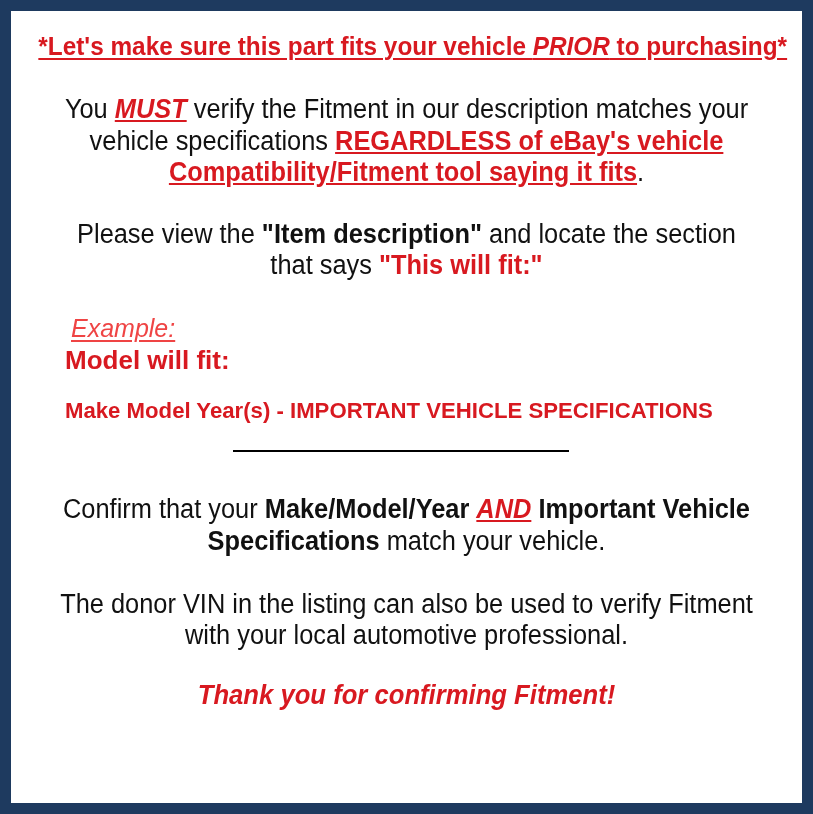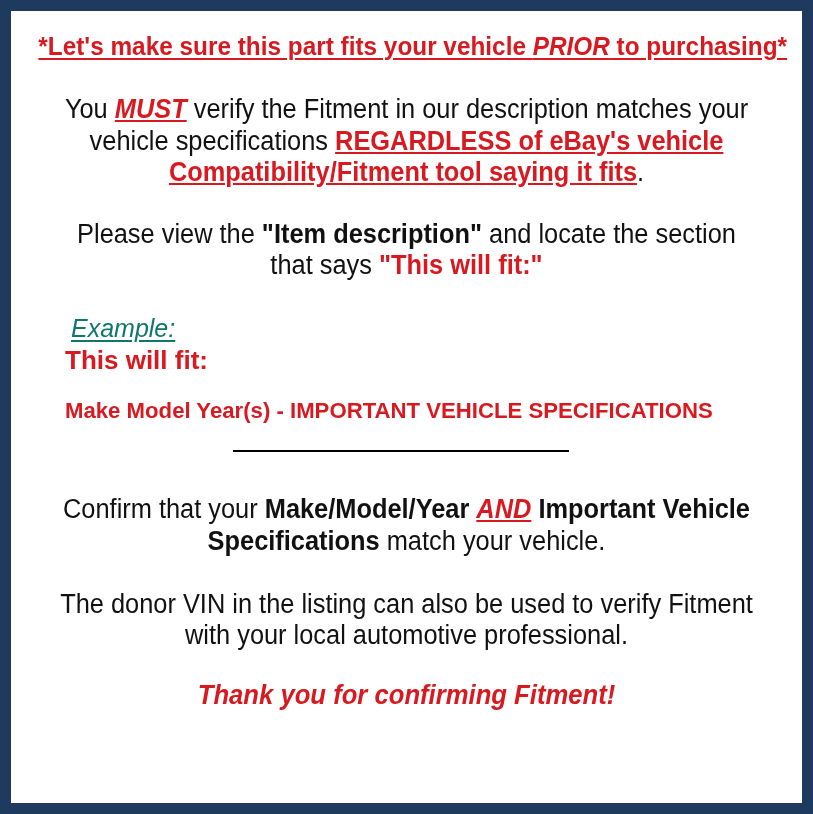--- a/index.html
+++ b/index.html
@@ -87,21 +87,21 @@
   .blk      { color: #111111; }
 
   
   .example-block {
     margin-top: 32px;
     padding-left: 44px;
     text-align: left;
   }
 
   .example-label {
-    color: #0f766e;
+    color: #ef4444;
     font-style: italic;
     font-size: 25px;
     text-decoration: underline;
     text-underline-offset: 3px;
     line-height: 1.15;
     display: inline-block;
     margin-left: 6px;
   }
 
   .example-fit {
@@ -164,21 +164,21 @@
     </p>
 
     <p class="para p2">
       <span>Please view the </span><span class="b">"Item description"</span><span> and locate the section that says </span><span class="red b">"This will fit:"</span>
     </p>
 
     <div class="example-block">
       <div>
         <span class="example-label">Example:</span>
       </div>
-      <div class="example-fit">This will fit:</div>
+      <div class="example-fit">Model will fit:</div>
       <div class="example-spec">Make Model Year(s) - IMPORTANT VEHICLE SPECIFICATIONS</div>
     </div>
 
     <div class="divider-row">
       <div class="divider"></div>
     </div>
 
     <p class="para p4">
       <span>Confirm that your </span><span class="b">Make/Model/Year</span><span>&nbsp;</span><span class="red b i ul">AND</span><span>&nbsp;</span><span class="b">Important Vehicle Specifications</span><span> match your vehicle.</span>
     </p>

